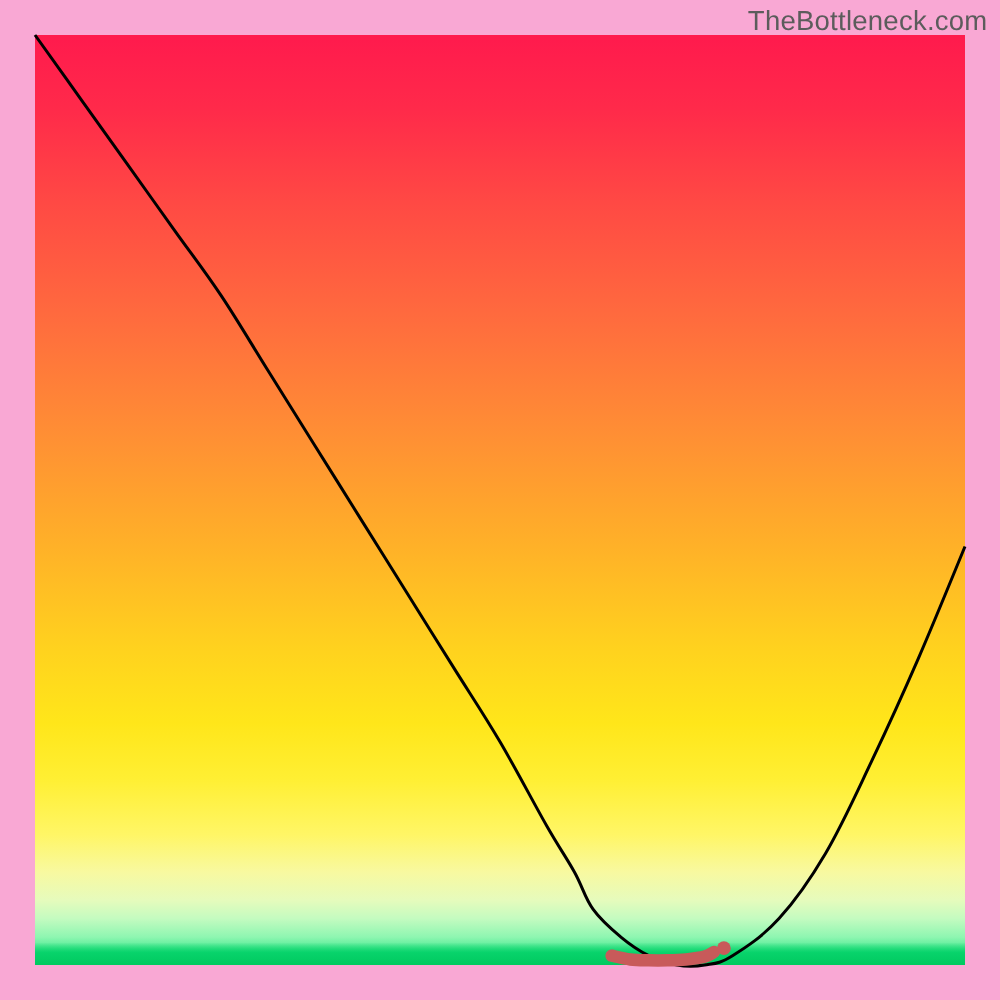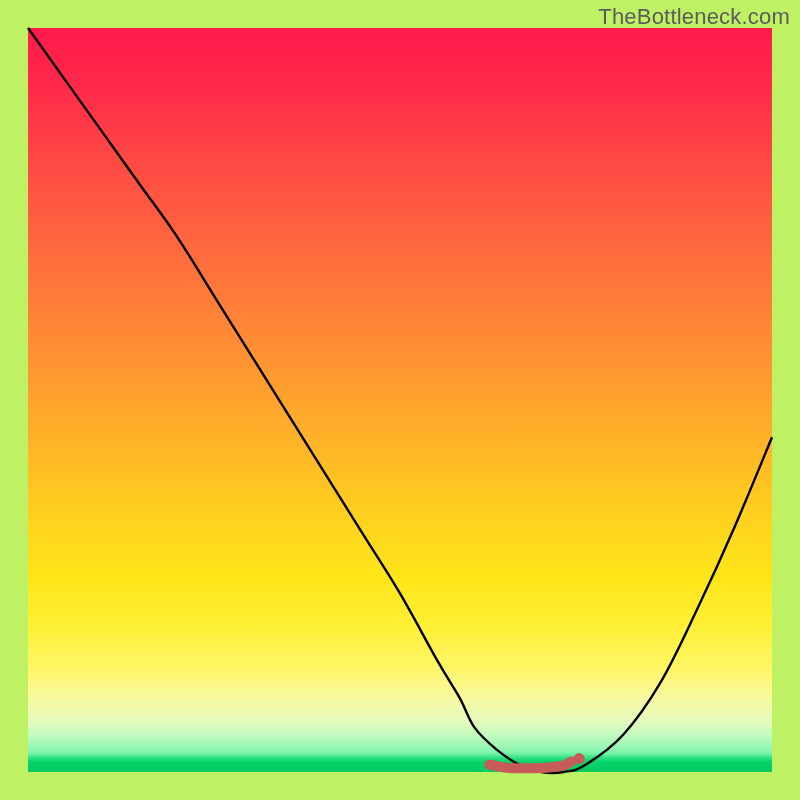--- a/index.html
+++ b/index.html
@@ -8,21 +8,21 @@
     width: 800px;
     height: 800px;
     background: #000;
     overflow: hidden;
     font-family: Arial, Helvetica, sans-serif;
   }
   .frame {
     position: relative;
     width: 800px;
     height: 800px;
-    background: #bef264;
+    background: #f9a8d4;
   }
   .watermark {
     position: absolute;
     top: 4px;
     right: 10px;
     color: #5c5c5c;
     font-size: 22px;
     font-weight: 500;
     letter-spacing: 0.2px;
     z-index: 10;

